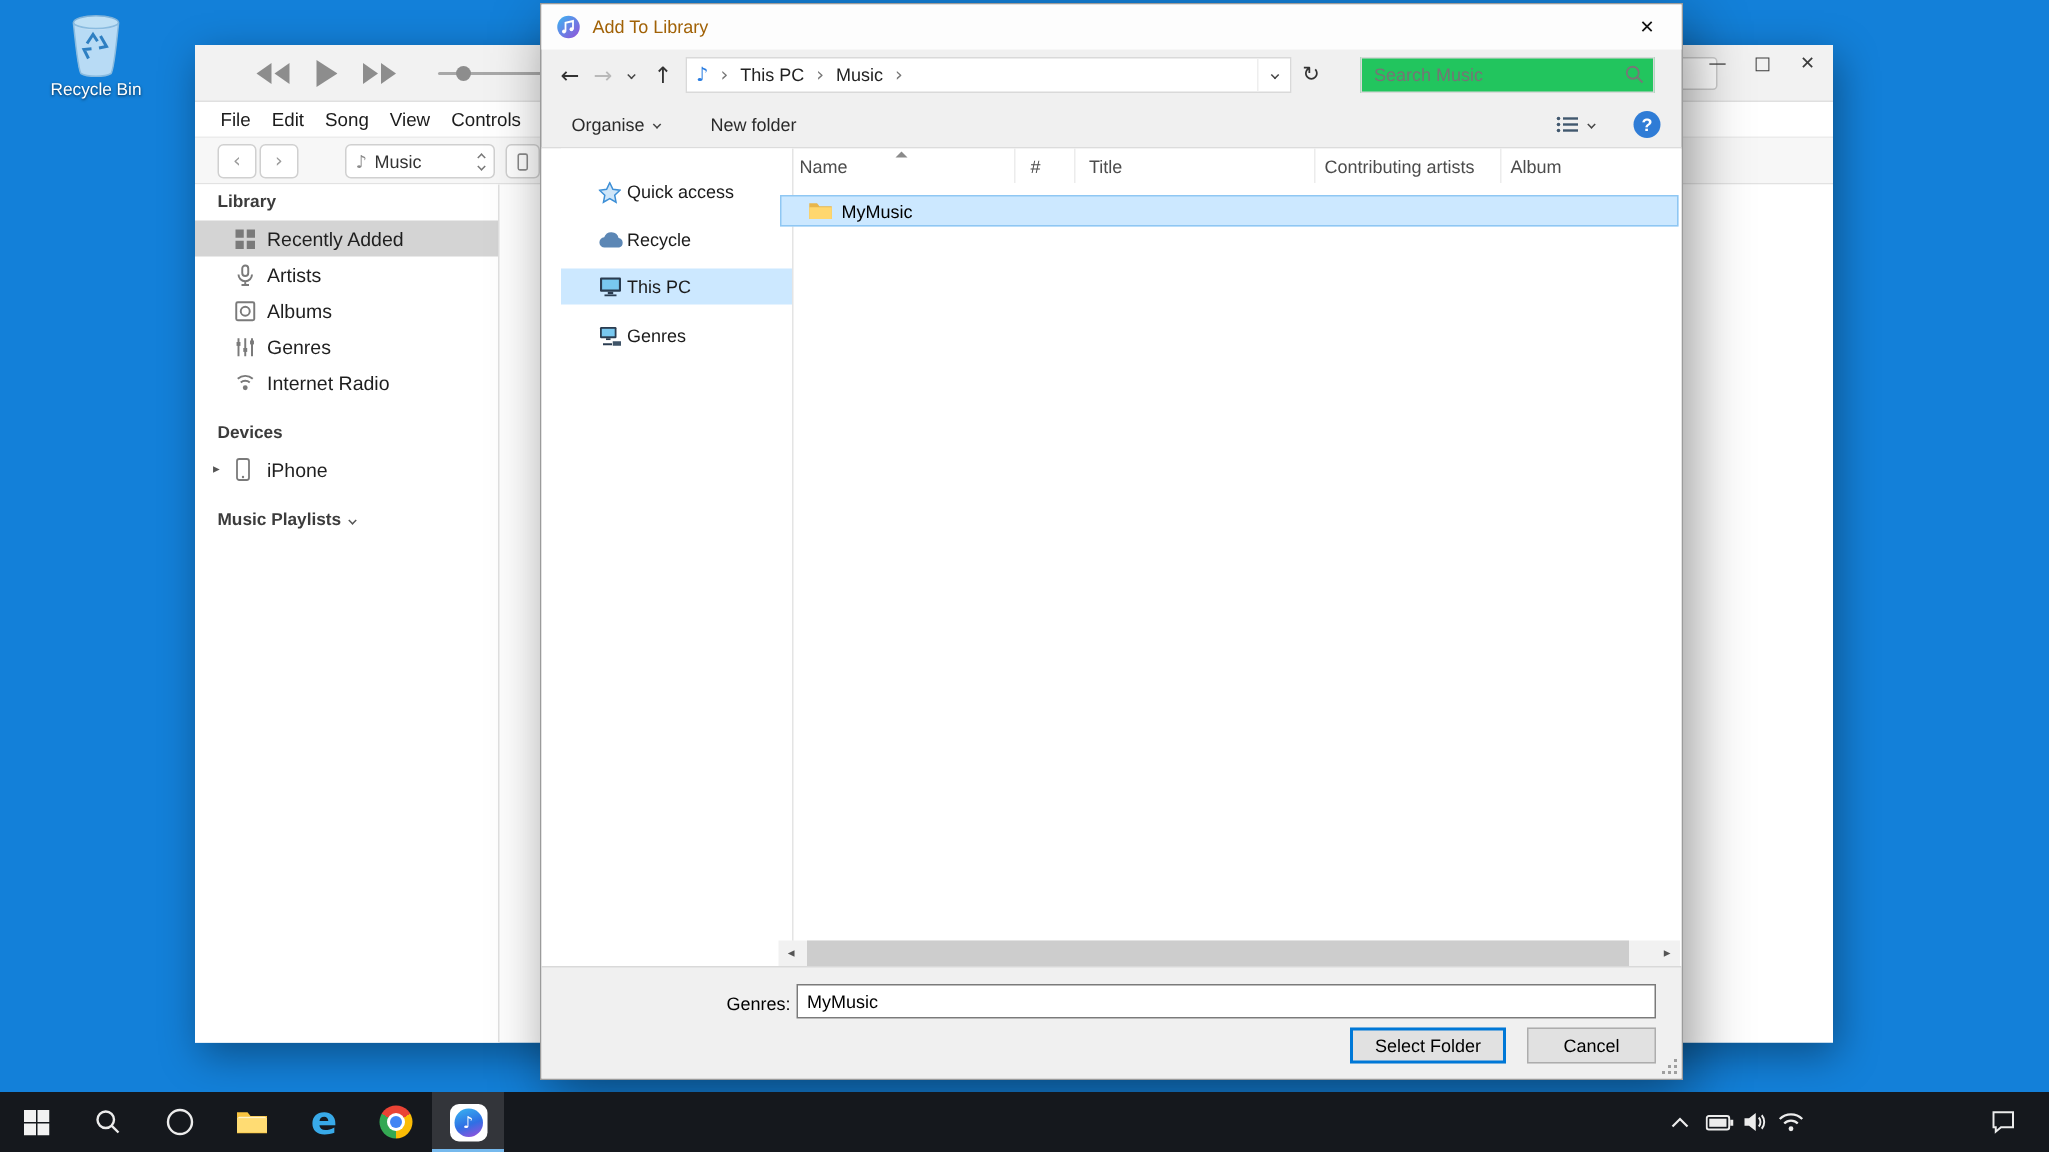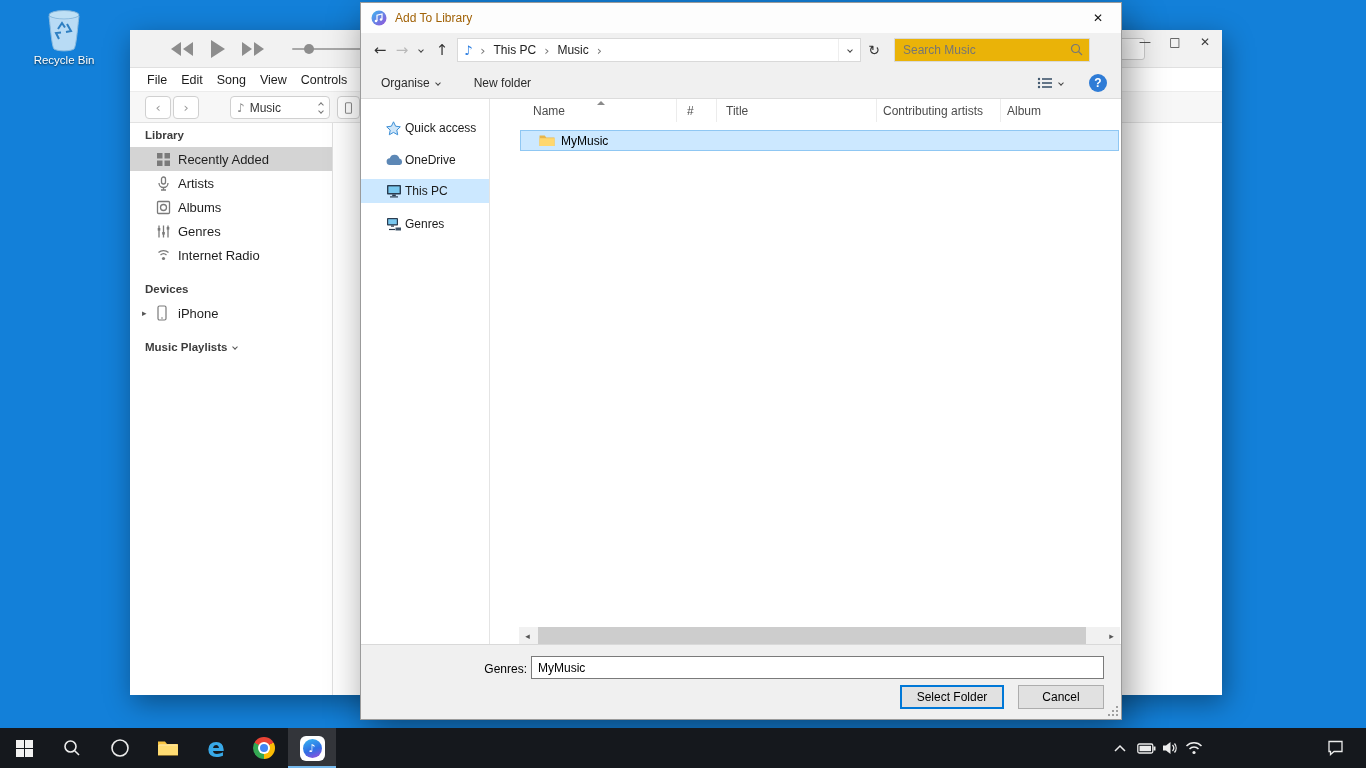--- a/index.html
+++ b/index.html
@@ -44,28 +44,28 @@
   .dlg-title{font-size:12px;color:#a16207;margin-left:8px}
   .dlg-close{position:absolute;right:0;top:0;width:46px;height:29px;display:flex;align-items:center;justify-content:center;font-size:12px;color:#111}
   .dlg-nav{position:absolute;left:0;top:30px;width:100%;height:34px;display:flex;align-items:center;padding:0 10px}
   .arr{font-size:15px;color:#333;width:18px;text-align:center}
   .arr.dis{color:#b9b9b9}
   .addr{width:404px;height:24px;background:#fff;border:1px solid #d9d9d9;display:flex;align-items:center;padding-left:6px;font-size:12px;color:#222;position:relative;margin-left:6px}
   .addr .sep{color:#777;margin:0 8px;font-size:13px}
   .addr .note{color:#2a7de1;font-size:13px}
   .addr .dd{position:absolute;right:0;top:0;width:22px;height:22px;display:flex;align-items:center;justify-content:center;border-left:1px solid #eee}
   .refresh{width:26px;height:24px;display:flex;align-items:center;justify-content:center;color:#333;font-size:14px}
-  .srch{width:196px;height:24px;background:#eab308;border:1px solid #d9d9d9;position:relative;margin-left:7px}
+  .srch{width:196px;height:24px;background:#22c55e;border:1px solid #d9d9d9;position:relative;margin-left:20px}
   .srch input{width:180px;height:21px;border:none;outline:none;padding-left:8px;font-size:12px;color:#555;font-family:inherit;background:transparent}
   .srch svg{position:absolute;right:6px;top:4px}
   .dlg-tools{position:absolute;left:0;top:64px;width:100%;height:32px;display:flex;align-items:center;padding:0 14px 0 20px;font-size:12px;color:#2b2b2b;border-bottom:1px solid #dcdcdc}
   .tool{display:flex;align-items:center;gap:6px}
   .hlp{width:18px;height:18px;border-radius:50%;background:#2f7cd6;color:#fff;font-size:12px;font-weight:700;display:flex;align-items:center;justify-content:center}
   .dlg-body{position:absolute;left:0;top:96px;width:100%;height:545px;background:#fff}
-  .dlg-side{position:absolute;left:0;top:0;width:129px;height:100%;border-right:1px solid #e4e4e4;background:#fff}
+  .dlg-side{position:absolute;left:13px;top:0;width:155px;height:100%;border-right:1px solid #e4e4e4;background:#fff}
   .side-item{position:absolute;left:0;width:100%;height:24px;display:flex;align-items:center;font-size:12px;color:#1b1b1b}
   .side-item svg{position:absolute;left:25px}
   .side-item span{margin-left:44px}
   .side-item.on{background:#cce8ff}
   .dlg-files{position:absolute;left:158px;top:0;right:0;height:100%}
   .hdr{position:absolute;top:0;left:0;right:0;height:23px;display:flex;font-size:12px;color:#4c4c4c}
   .hdr .c{border-right:1px solid #ececec;display:flex;align-items:center;padding-left:14px;position:relative}
   .hdr .c.num{padding-left:10px}
   .sortup{position:absolute;left:78px;top:2px;width:0;height:0;border-left:4px solid transparent;border-right:4px solid transparent;border-bottom:4px solid #8a8a8a}
   .frow{position:absolute;left:1px;right:2px;top:31px;height:21px;background:#cce8ff;border:1px solid #8fc7f3;display:flex;align-items:center;font-size:12px;color:#000}
@@ -303,21 +303,21 @@
       <div class="side-item" style="top:17px">
         <svg width="15" height="15" viewBox="0 0 15 15">
             <polygon points="7.5,0.8 9.6,5.2 14.3,5.8 10.8,9.1 11.7,13.8 7.5,11.4 3.3,13.8 4.2,9.1 0.7,5.8 5.4,5.2" fill="#cfe6f9" stroke="#3d8fd6"></polygon>
           </svg>
         <span>Quick access</span>
       </div>
       <div class="side-item" style="top:49px">
         <svg width="18" height="12" viewBox="0 0 18 12">
             <path d="M4.2 11 a3.4 3.4 0 0 1 -0.4 -6.8 A5 5 0 0 1 13.4 4.6 A3.3 3.3 0 0 1 13.8 11 Z" fill="#5c87b5"></path>
           </svg>
-        <span>OneDrive</span>
+        <span>Recycle</span>
       </div>
       <div class="side-item on" style="top:80px">
         <svg width="16" height="14" viewBox="0 0 16 14">
             <rect x="1" y="1" width="14" height="9.5" rx="0.8" fill="#2a3c50"></rect>
             <rect x="2.4" y="2.4" width="11.2" height="6.6" fill="#79c8ef"></rect>
             <rect x="6.2" y="10.5" width="3.6" height="1.6" fill="#2a3c50"></rect>
             <rect x="4" y="12.3" width="8" height="1.2" fill="#2a3c50"></rect>
           </svg>
         <span>This PC</span>
       </div>

